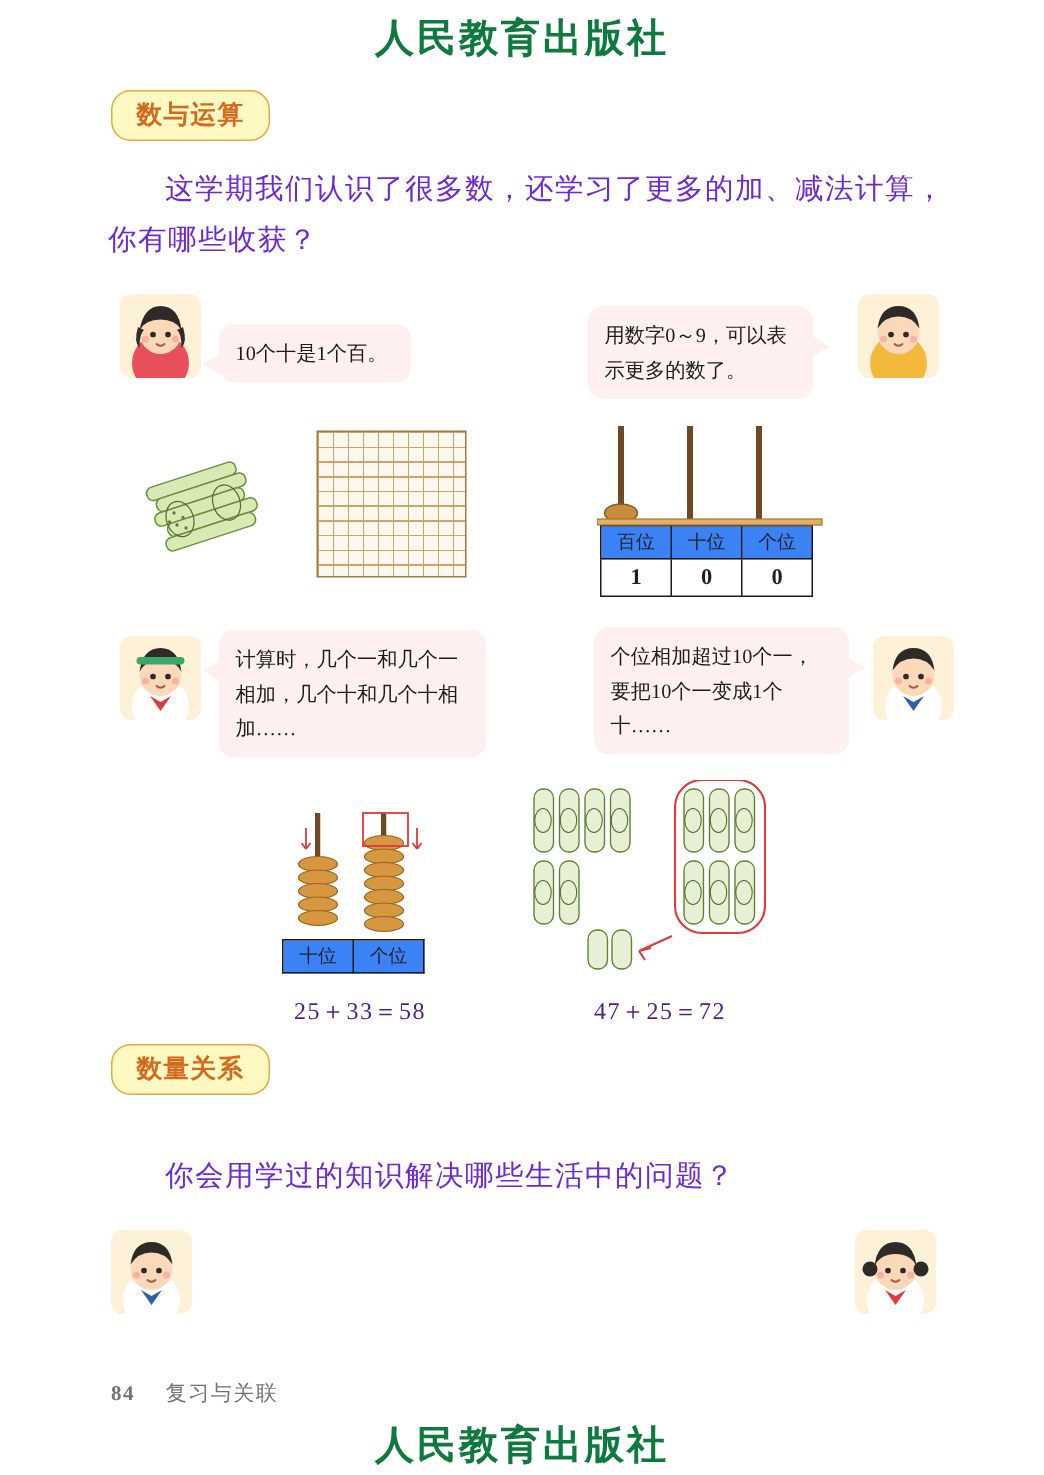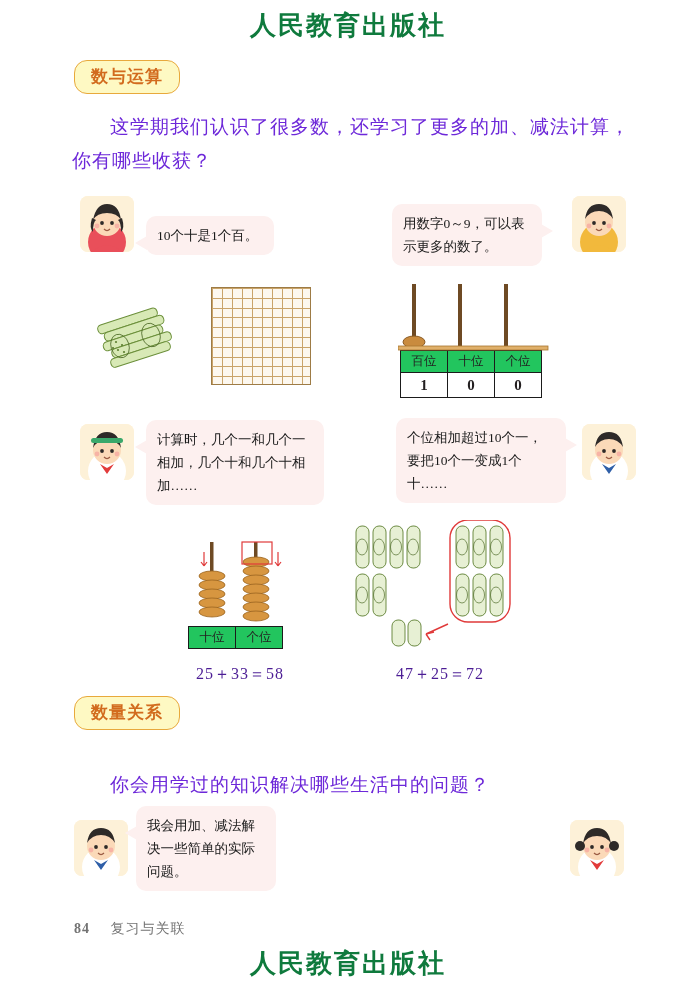--- a/index.html
+++ b/index.html
@@ -144,21 +144,21 @@
     font-family: "Liberation Serif", serif;
   }
   .pv-table td {
     border: 1.3px solid #1b1b1b;
     text-align: center;
     font-size: 13px;
     width: 44px;
     height: 19px;
     background: #fff;
   }
-  .pv-table td.head { background: #22c55e; font-size: 12.5px; font-family: Liberation Serif, serif; }
+  .pv-table td.head { background: #3b82f6; font-size: 12.5px; font-family: Liberation Serif, serif; }
   .pv-table td.val { font-size: 15px; font-weight: bold; height: 22px; }
 
   
   #abacus { left: 190px; top: 540px; width: 110px; height: 120px; }
 
   
   #bundles47 { left: 352px; top: 520px; width: 200px; height: 130px; }
 
   
   .eq {
@@ -406,21 +406,20 @@
       <circle cx="27" cy="26" r="14" fill="#fbd9b8"></circle>
       <path d="M13 23 q2 -15 14 -15 q12 0 14 15 q-5 -8 -14 -8 q-9 0 -14 8z" fill="#2e2a28"></path>
       <circle cx="22" cy="27" r="1.9" fill="#2e2a28"></circle>
       <circle cx="32" cy="27" r="1.9" fill="#2e2a28"></circle>
       <path d="M24 33 q3 3 6 0" stroke="#9b5b43" stroke-width="1.2" fill="none"></path>
       <circle cx="17" cy="30" r="2.4" fill="#f6a9a0" opacity=".8"></circle>
       <circle cx="37" cy="30" r="2.4" fill="#f6a9a0" opacity=".8"></circle>
     </svg>
   </div>
 
-  <div class="bubble tail-left" id="b5">我会用加、减法解决一些简单的实际问题。</div>
 
   <div class="kid" id="k6">
     <svg width="54" height="56" viewBox="0 0 54 56">
       <rect width="54" height="56" fill="#fdf1d8"></rect>
       <circle cx="27" cy="47" r="19" fill="#ffffff"></circle>
       <path d="M12 56 q15 -14 30 0 z" fill="#ffffff"></path>
       <path d="M20 40 l7 10 l7 -10 l-7 4z" fill="#e23b3b"></path>
       <circle cx="27" cy="26" r="14" fill="#fbd9b8"></circle>
       <path d="M13 24 q2 -16 14 -16 q12 0 14 16 q-4 -8 -14 -8 q-10 0 -14 8z" fill="#2e2a28"></path>
       <circle cx="10" cy="26" r="5" fill="#2e2a28"></circle>

